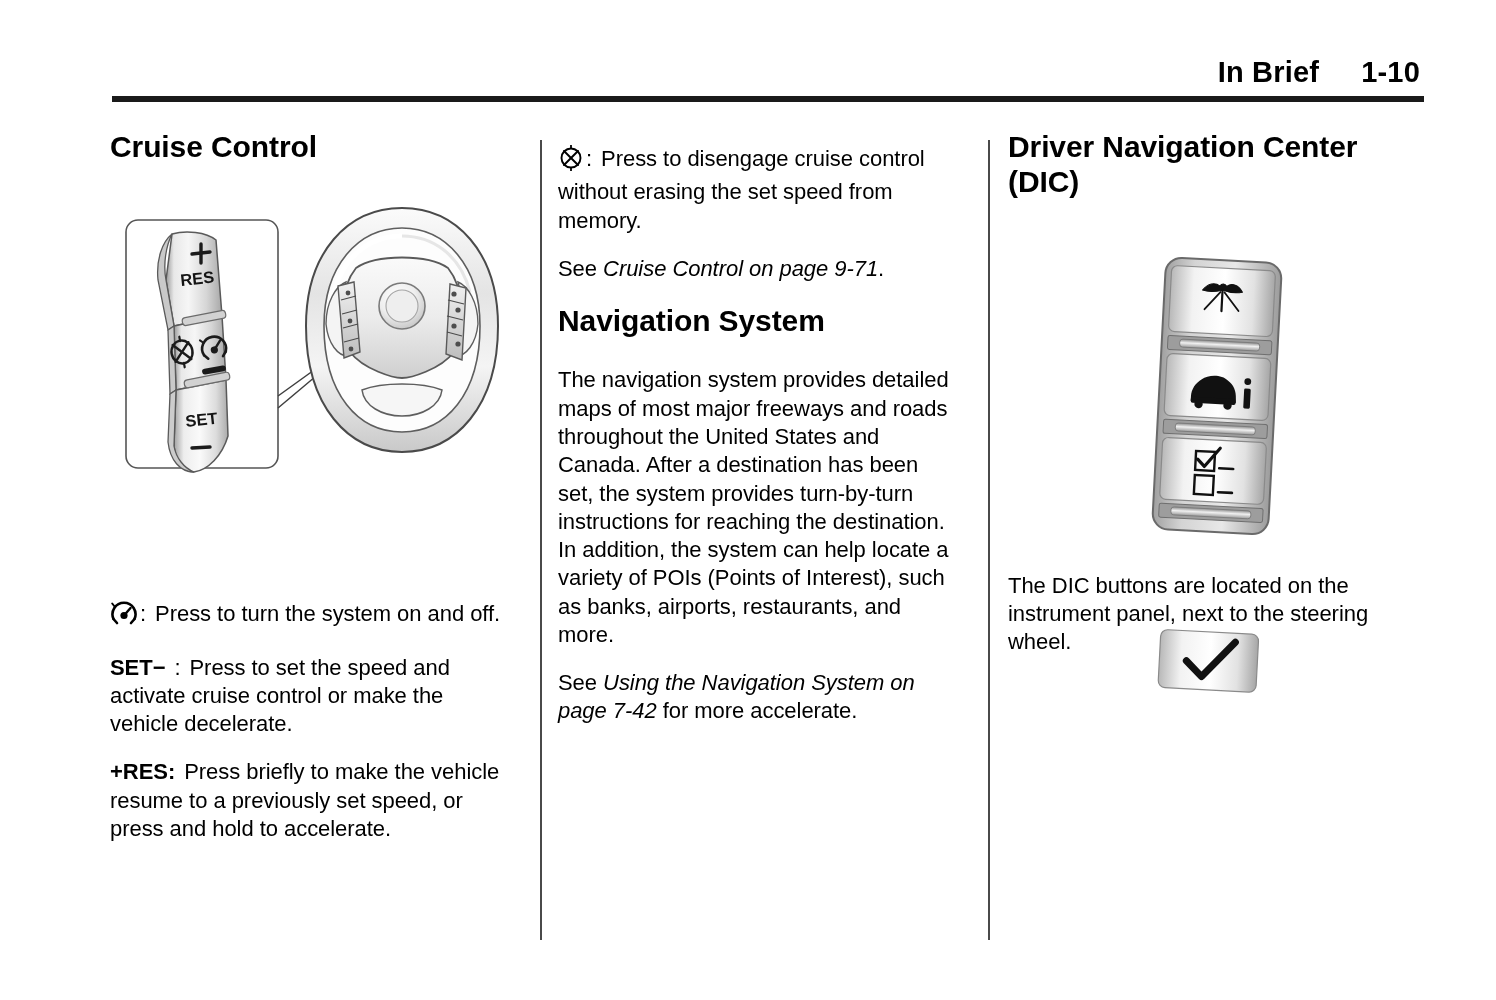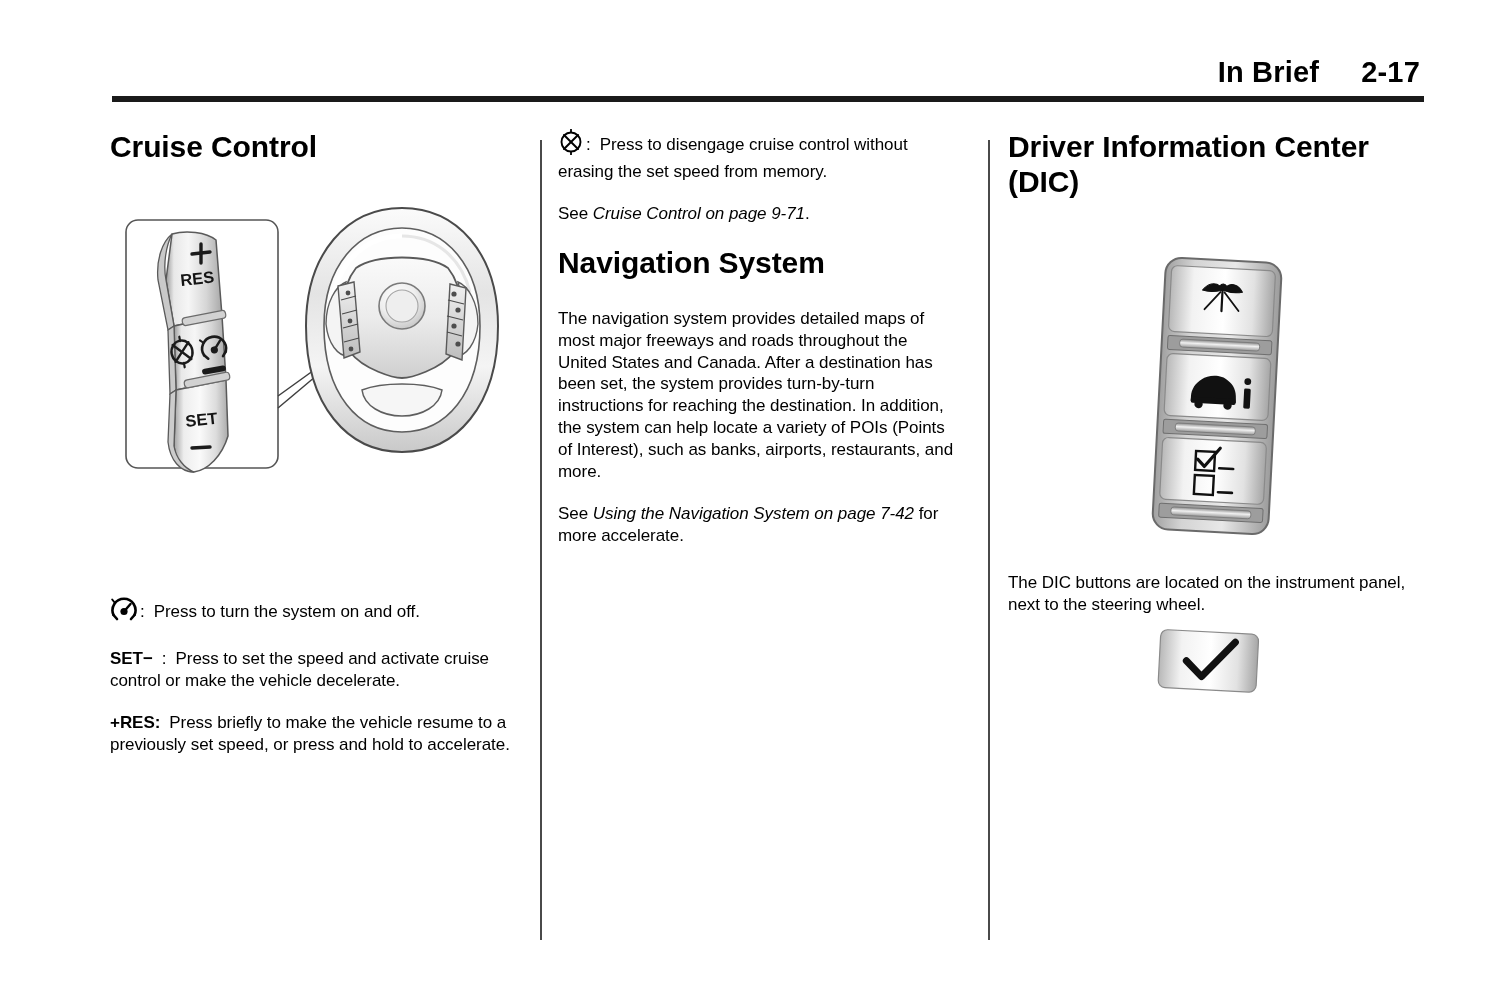--- a/index.html
+++ b/index.html
@@ -77,23 +77,23 @@
   h2.section-head {
     font-size: 30px;
     font-weight: bold;
     margin: 0 0 18px 0;
     line-height: 1.18;
     letter-spacing: -0.1px;
   }
   h2.section-head.tight { margin-bottom: 28px; }
 
   p.body {
-    font-size: 17px;
+    font-size: 22px;
     line-height: 1.285;
-    margin: 0 0 20px 0;
+    margin: 16px 0 20px 0;
     letter-spacing: -0.05px;
   }
   p.body:last-child { margin-bottom: 0; }
   .b { font-weight: bold; }
   .it { font-style: italic; }
 
   .sym-gap { display: inline-block; width: 9px; }
 
   
   .inline-sym {
@@ -121,21 +121,21 @@
   .fig-dic svg { display: block; margin: 0 auto; }
 </style>
 </head>
 <body>
 
 <div class="page">
 
   <div class="header">
     <div class="header-titles">
       <span class="header-title">In Brief</span>
-      <span class="header-page">2-17</span>
+      <span class="header-page">1-10</span>
     </div>
     <div class="header-rule"></div>
   </div>
 
   <div class="divider divider-1"></div>
   <div class="divider divider-2"></div>
 
   <div class="col col-1">
 
     <h2 class="section-head">Cruise Control</h2>
@@ -343,21 +343,21 @@
 
     <p class="body">The navigation system provides detailed maps of most major freeways and roads throughout the United States and Canada. After a destination has been set, the system provides turn-by-turn instructions for reaching the destination. In addition, the system can help locate a variety of POIs (Points of Interest), such as banks, airports, restaurants, and more.</p>
 
     <p class="body">
       <span>See </span><span class="it">Using the Navigation System on page 7-42</span><span> for more accelerate.</span>
     </p>
   </div>
 
   <div class="col col-3">
 
-    <h2 class="section-head">Driver Information Center (DIC)</h2>
+    <h2 class="section-head">Driver Navigation Center (DIC)</h2>
 
 
     <div class="fig-dic">
       <svg width="160" height="300" viewBox="0 0 160 300">
         <defs>
           <linearGradient id="gBtn" x1="0" y1="0" x2="1" y2="0">
             <stop offset="0%" stop-color="#b8b8b8"></stop>
             <stop offset="22%" stop-color="#f2f2f2"></stop>
             <stop offset="52%" stop-color="#ffffff"></stop>
             <stop offset="80%" stop-color="#e2e2e2"></stop>

